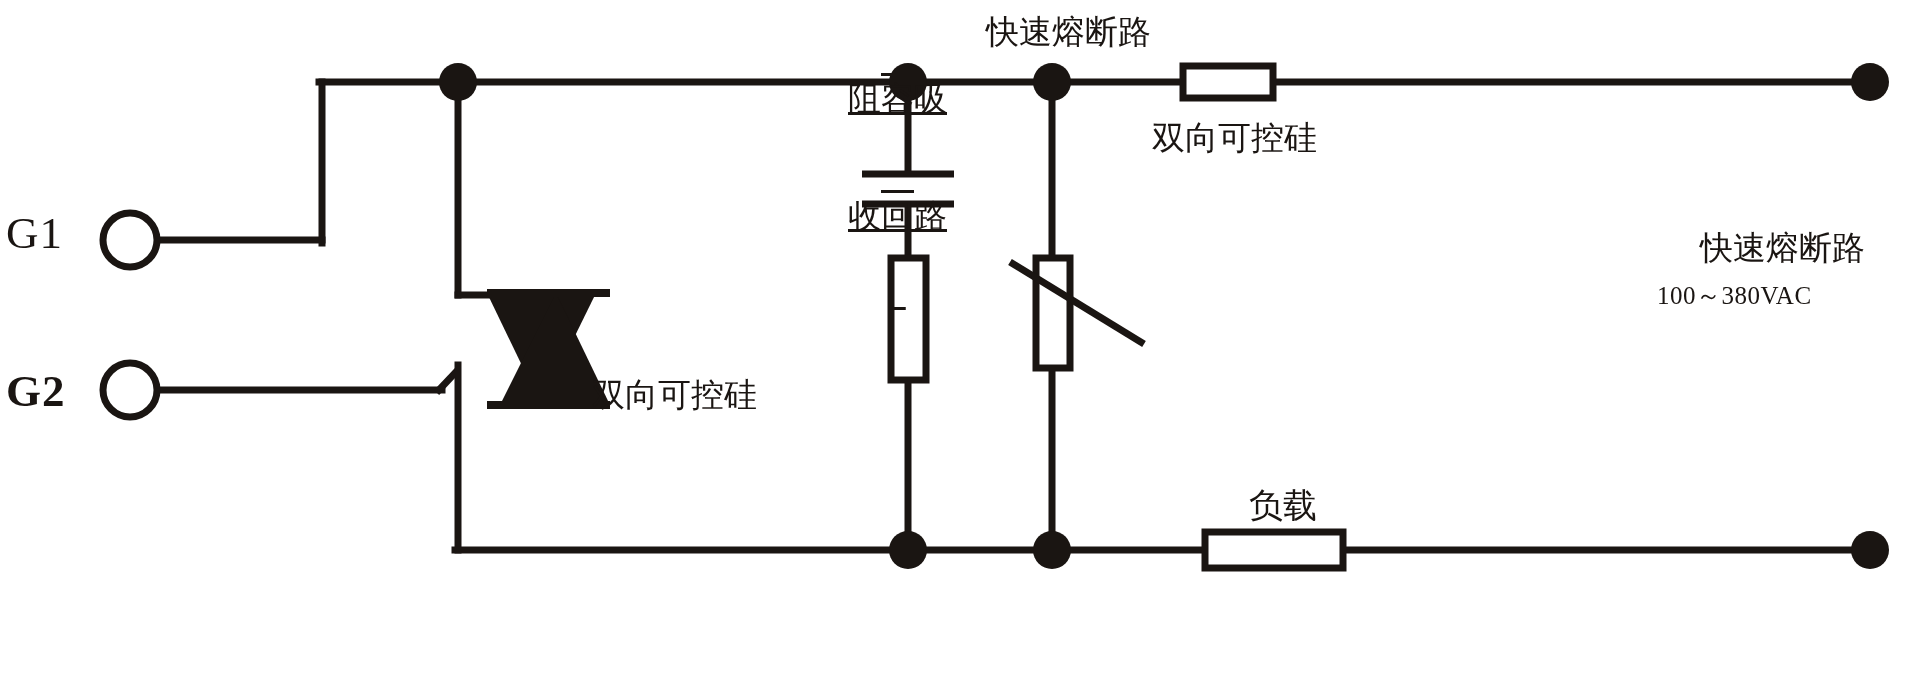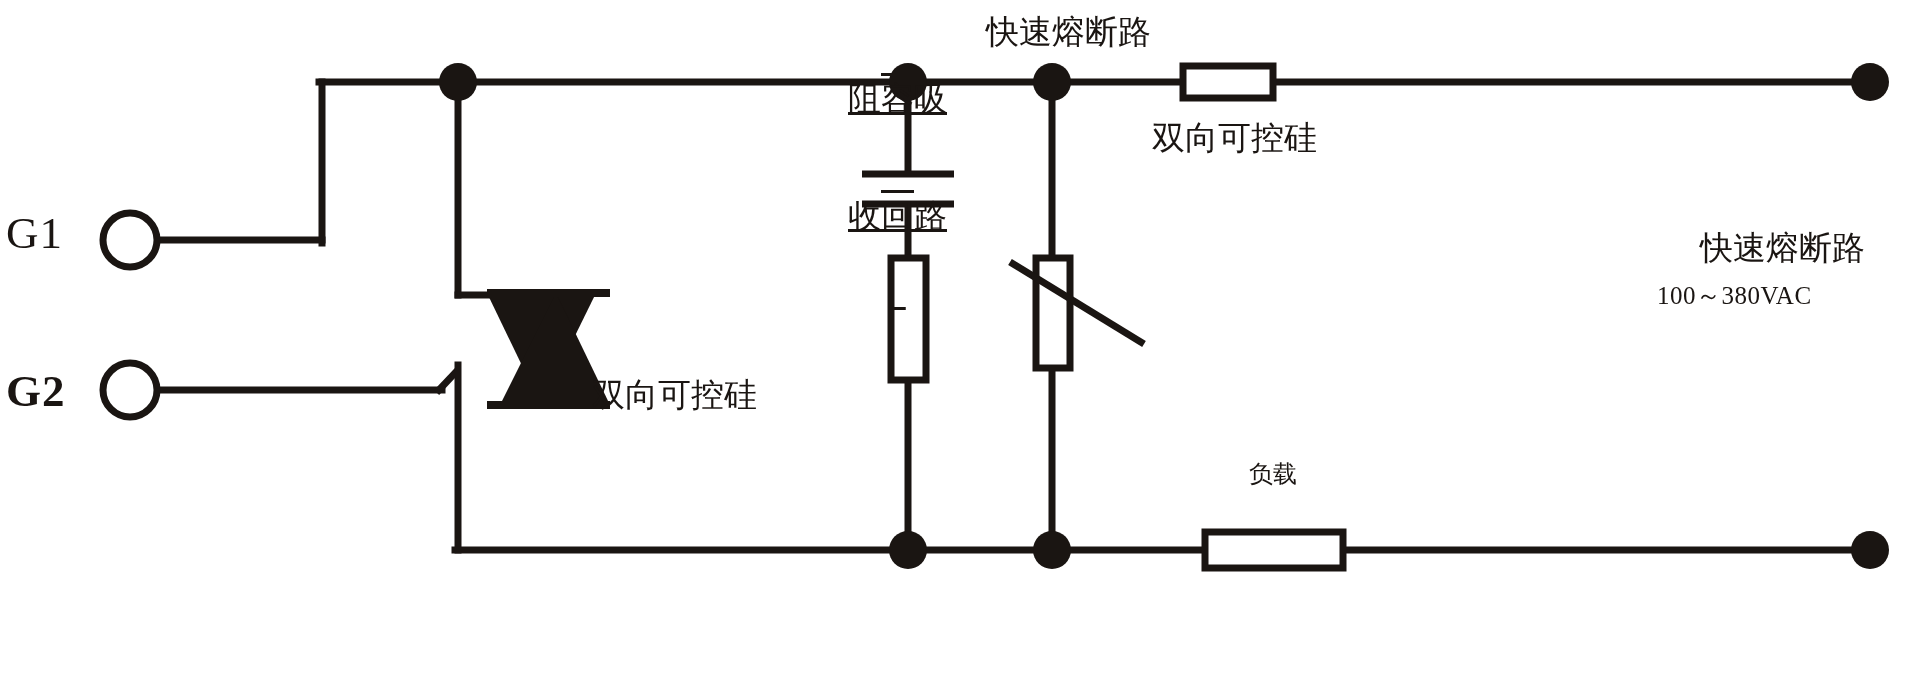--- a/index.html
+++ b/index.html
@@ -77,22 +77,22 @@
   }
   .lbl-acv {
     left: 1657px;
     top: 282px;
     font-size: 25px;
     letter-spacing: 0.5px;
     font-family: Liberation Serif, serif;
   }
   .lbl-load {
     left: 1249px;
-    top: 461px;
-    font-size: 24px;
+    top: 486px;
+    font-size: 34px;
   }
   .lbl-g1 { left: 6px; top: 208px; }
   .lbl-g2 { left: 6px; top: 366px; font-weight: bold; }
 </style>
 </head>
 <body>
 
 <div id="canvas">
 
   <svg id="schematic" viewBox="0 0 1906 692" xmlns="http://www.w3.org/2000/svg">

